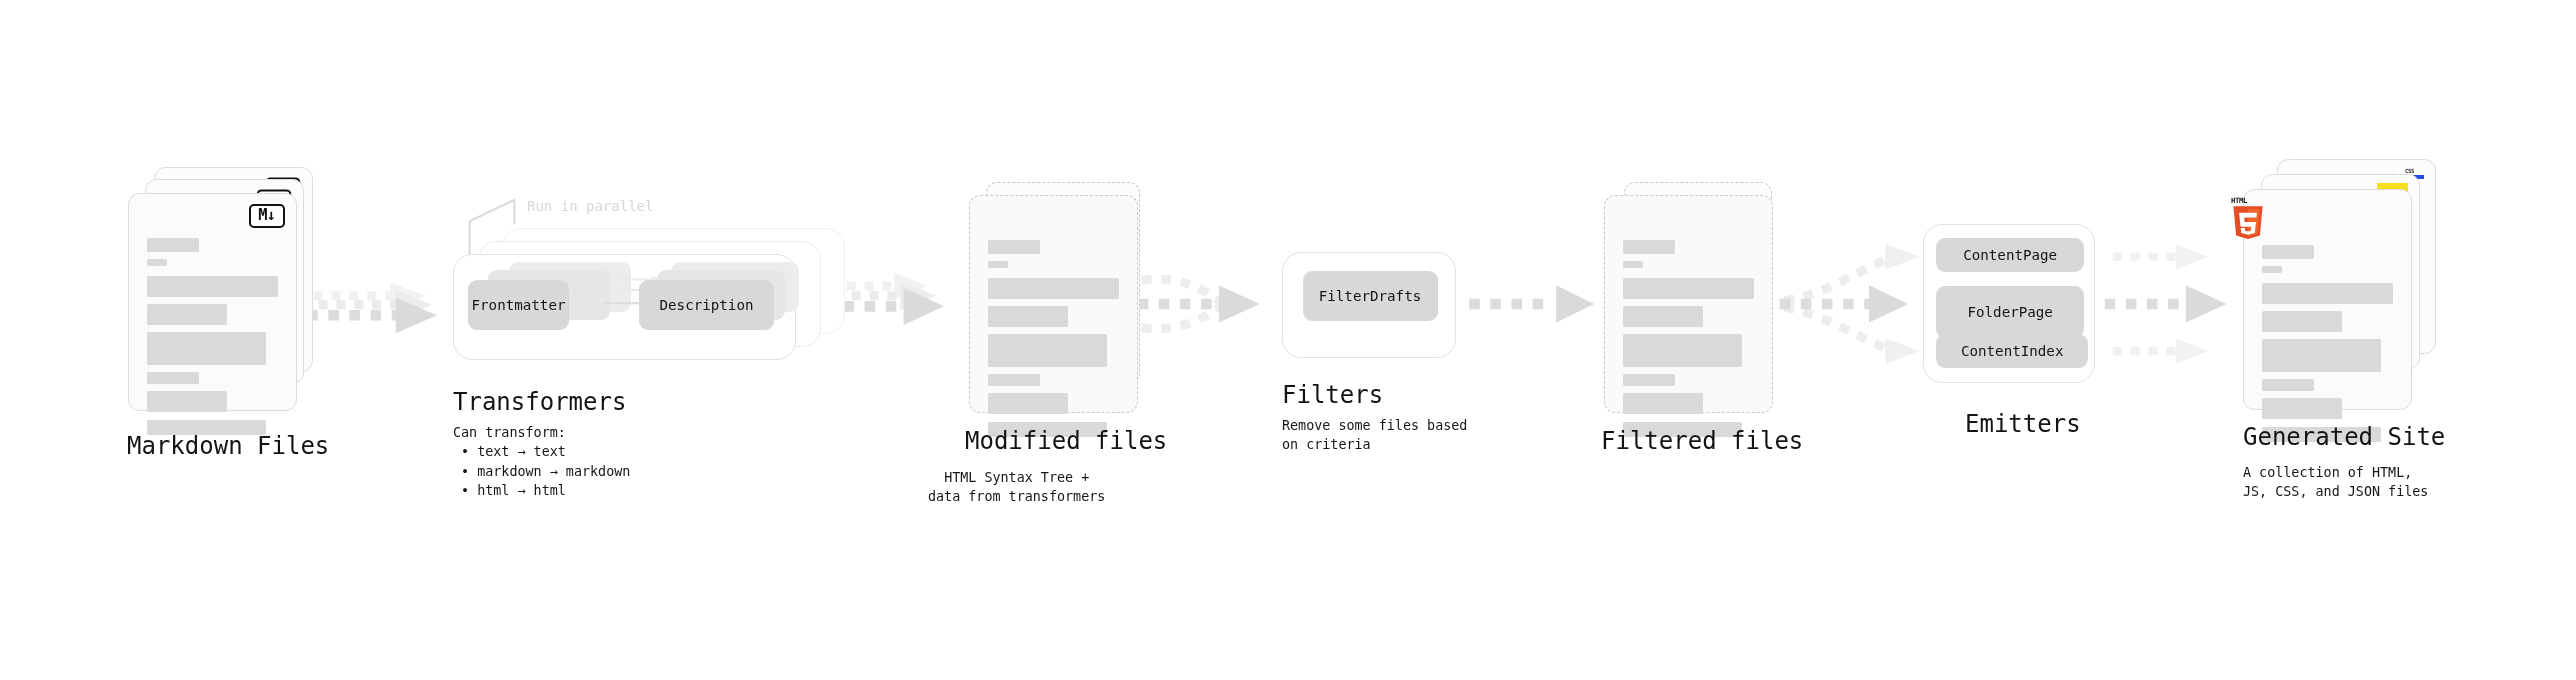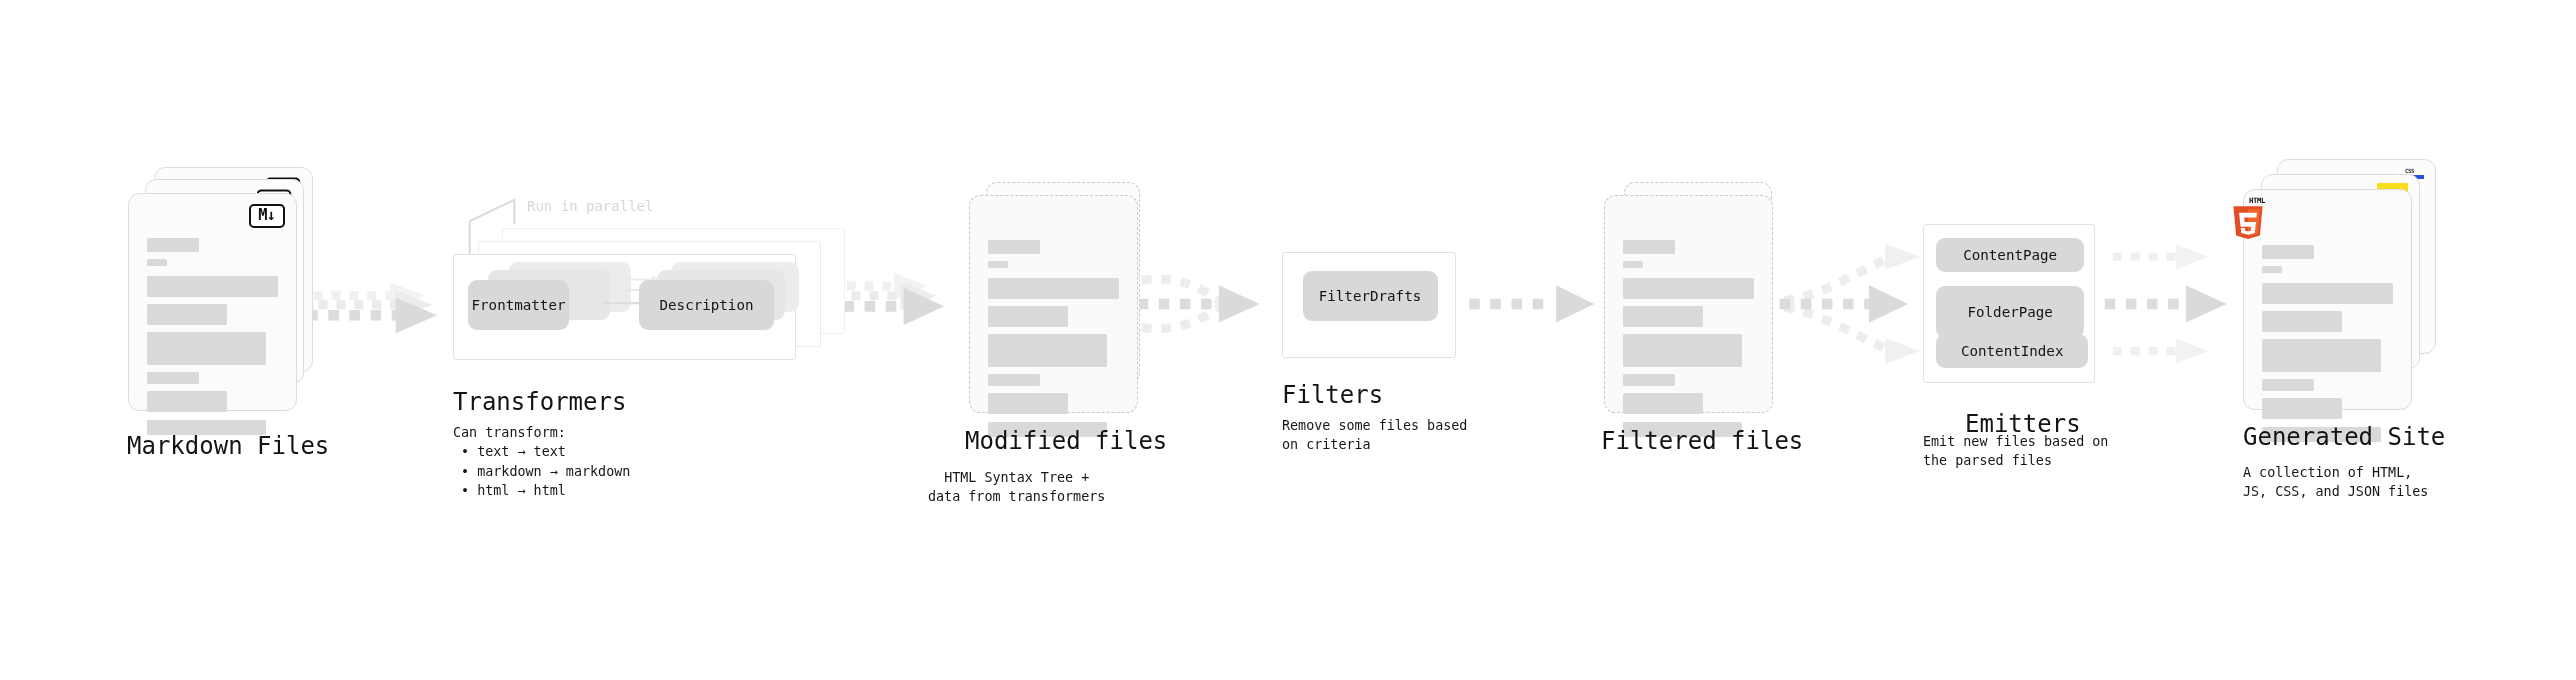--- a/index.html
+++ b/index.html
@@ -39,41 +39,41 @@
   .css-badge {
     width: 28px; height: 10.6px; background: #fff;
     display: flex; flex-direction: column; align-items: center; justify-content: flex-end;
   }
   .css-badge .lbl { font-size: 5.7px; font-weight: 700; color: #2a2a2a; line-height: 1; letter-spacing: -0.4px;}
   .css-badge .ul { width: 28px; height: 3.3px; background: #264de4; margin-top: 0.8px; }
   .js-badge { width: 31px; height: 18px; background: #f7df1e; }
   .html5-badge { width: 34px; height: 41px; position: relative; }
   .html5-badge .h5txt {
     position: absolute; top: 0; left: 0; width: 100%;
-    text-align: right; font-size: 7.3px; font-weight: 700; color: #111;
+    text-align: left; font-size: 7.3px; font-weight: 700; color: #111;
     letter-spacing: -0.4px; line-height: 1;
   }
 
   
   .title {
     position: absolute;
     font-size: 24px; color: #131313; white-space: nowrap;
     font-family: "DejaVu Sans Mono", "Liberation Mono", monospace;
   }
   .caption {
     position: absolute;
     font-size: 13.4px; line-height: 1.45; color: #161616; white-space: pre;
     font-family: "DejaVu Sans Mono", "Liberation Mono", monospace;
   }
 
   
   .procbox {
     position: absolute;
     border: 1.6px solid #e2e2e2;
-    border-radius: 3px;
+    border-radius: 19px;
     background: #ffffff;
   }
   .chip {
     position: absolute;
     background: #d8d8d8;
     border-radius: 9px;
     display: flex; align-items: center; justify-content: center;
     font-size: 14.2px; color: #151515; white-space: nowrap;
     font-family: "DejaVu Sans Mono", "Liberation Mono", monospace;
   }
@@ -268,22 +268,20 @@
       <span>ContentPage</span>
     </div>
     <div class="chip" style="left:12.2px; top:61px; width:148px; height:52px;">
       <span>FolderPage</span>
     </div>
     <div class="chip" style="left:12.2px; top:109px; width:152px; height:34px;">
       <span>ContentIndex</span>
     </div>
   </div>
   <div class="title" style="left:1923px; top:410px;margin-left:42px;">Emitters</div>
-  <div class="caption" style="left:1923px; top:432px;">Emit new files based on
-the parsed files</div>
 
   <div class="docstack">
     <div class="doccard" style="left:2277px; top:159px; width:159px; height:195px; background:#fcfcfc;">
       <div class="badge css-badge" style="right:11.4px; top:8.1px;">
         <span class="lbl">CSS</span>
         <span class="ul"></span>
       </div>
     </div>
     <div class="doccard" style="left:2261px; top:174px; width:159px; height:195px; background:#fcfcfc;">
       <div class="badge js-badge" style="right:11.4px; top:8.1px;"></div>

